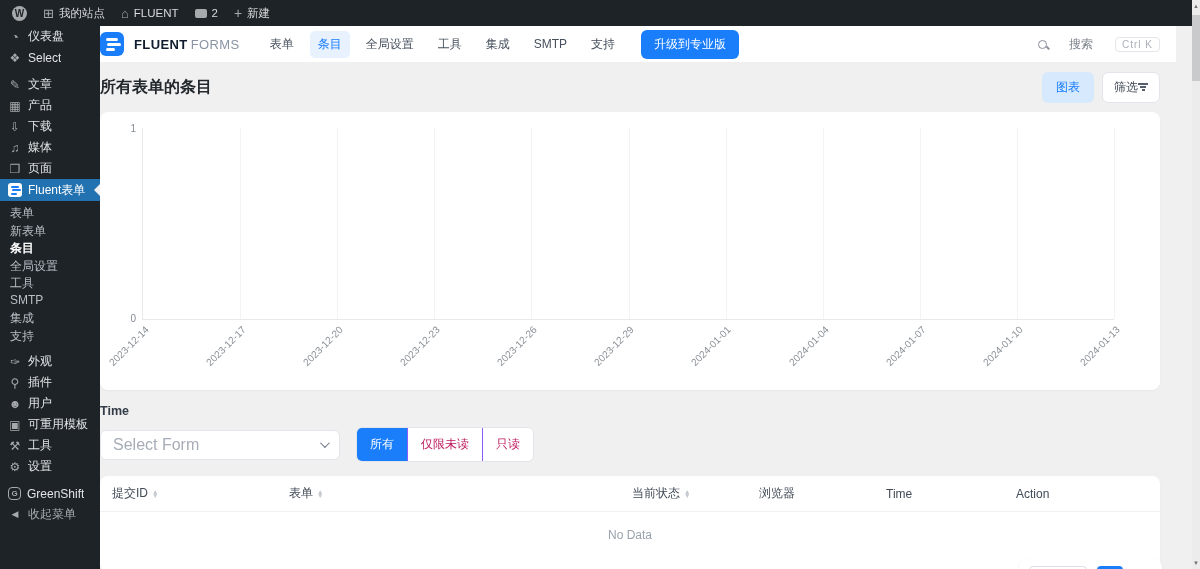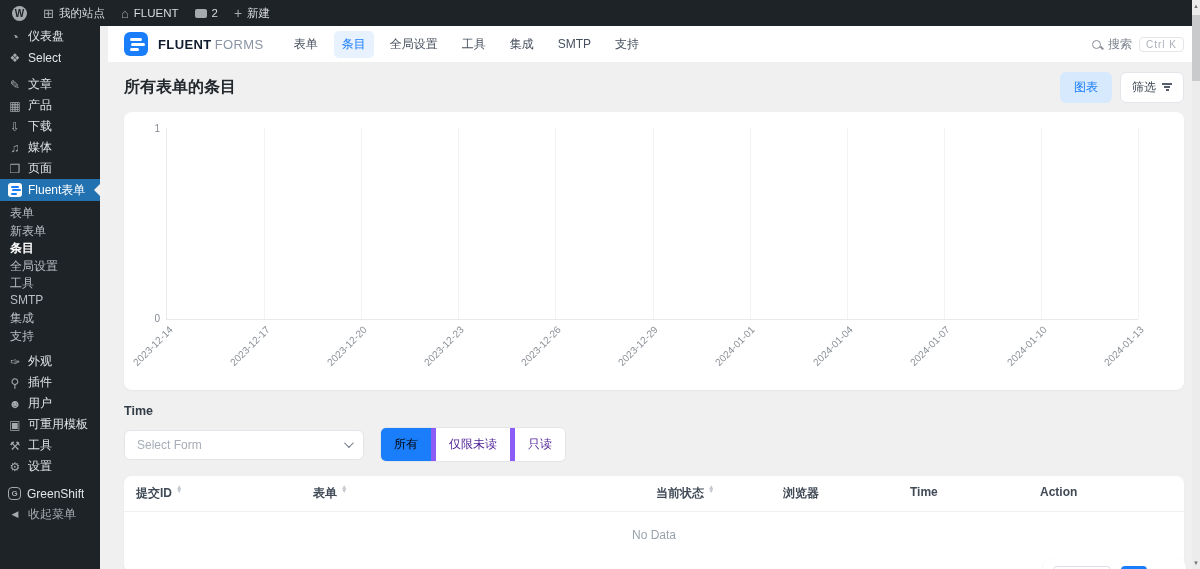--- a/index.html
+++ b/index.html
@@ -56,47 +56,47 @@
   .ff-side i:nth-child(1){ width:8px; }
   .ff-side i:nth-child(2){ width:9px; margin-left:2px;}
   .ff-side i:nth-child(3){ width:6px; margin-right:2px;}
   .sb-sub { padding:2px 0 2px 0; }
   .sb-sub-item { padding:2px 4px 2px 10px; height:17.5px; color:#b9bfc5; cursor:pointer; white-space:nowrap; }
   .sb-sub-item.on { color:#fff; font-weight:bold; }
   .g-ic { width:13px; height:13px; border:1.5px solid #a7aaad; border-radius:4px; font-size:8px; font-weight:bold; display:flex; align-items:center; justify-content:center; color:#a7aaad; }
   .dim { color:#a8adb2; }
 
   
-  .main { position:absolute; left:108px; top:26px; width:1092px; height:443px; background:#f0f0f1; overflow:visible; }
+  .main { position:absolute; left:84px; top:26px; width:1092px; height:443px; background:#f0f0f1; overflow:visible; }
 
   
   .fnav { height:36px; background:#fff; display:flex; align-items:center; padding:0 16px; gap:10px; }
   .ff-mark { width:24px; height:24px; border-radius:6px; background:#1a7efb; display:flex; flex-direction:column; justify-content:center; align-items:center; gap:2px; flex:none; }
   .ff-mark i { display:block; height:3px; border-radius:3px; background:#fff; }
   .ff-mark i:nth-child(1){ width:12px; }
   .ff-mark i:nth-child(2){ width:14px; margin-left:3px;}
   .ff-mark i:nth-child(3){ width:9px; margin-right:4px;}
   .brand { font-size:13px; letter-spacing:.4px; white-space:nowrap; }
   .brand b { color:#111c2e; font-weight:bold; }
   .brand em { font-style:normal; color:#8a94a3; font-weight:normal; margin-left:3px; }
   .tabs { display:flex; align-items:center; gap:8px; margin-left:12px; }
   .tab { font-size:12px; color:#46505e; padding:5px 8px; border-radius:5px; cursor:pointer; white-space:nowrap; }
   .tab.on { color:#1a7efb; background:#e8f1fe; }
   .upgrade { margin-left:8px; background:#1a7efb; color:#fff; border:none; font-size:12px; padding:6px 13px; border-radius:6px; cursor:pointer; white-space:nowrap; font-family:inherit; }
-  .nav-search { margin-left:auto; display:flex; align-items:center; gap:7px; color:#7d848e; font-size:12px; }
+  .nav-search { margin-left:auto; display:flex; align-items:center; gap:22px; color:#7d848e; font-size:12px; }
   .mag { width:9px; height:9px; border:1.5px solid #8a8f98; border-radius:50%; position:relative; display:inline-block; flex:none; }
   .mag::after { content:""; position:absolute; width:4px; height:1.5px; background:#8a8f98; right:-3.5px; bottom:-1px; transform:rotate(45deg); }
   .kbd { border:1px solid #e3e6ea; border-radius:4px; padding:1px 6px; font-size:10px; color:#aab0b9; letter-spacing:1px; }
 
   
   .page-head { height:28px; margin:11px 16px; display:flex; align-items:center; }
   .page-title { font-size:16px; font-weight:bold; color:#23282d; }
   .head-actions { margin-left:auto; display:flex; gap:8px; }
   .btn-chart { background:#d7e9fc; color:#1a7efb; border:none; border-radius:6px; font-size:12px; padding:7px 14px; cursor:pointer; font-family:inherit; }
-  .btn-filter { background:#fff; color:#3c4450; border:1px solid #e2e5ea; border-radius:6px; font-size:12px; padding:6px 11px; cursor:pointer; display:flex; align-items:center; gap:6px; font-family:inherit; }
+  .btn-filter { background:#fff; color:#3c4450; border:1px solid #e2e5ea; border-radius:6px; font-size:12px; padding:6px 11px; cursor:pointer; display:flex; align-items:center; font-family:inherit; }
   .funnel { display:inline-flex; flex-direction:column; align-items:center; gap:1.5px; }
   .funnel i { display:block; height:1.5px; background:#555e6a; }
   .funnel i:nth-child(1){ width:10px; } .funnel i:nth-child(2){ width:6px; } .funnel i:nth-child(3){ width:3px; }
 
   
   .chart-card { position:relative; margin:0 16px; height:278px; background:#fff; border-radius:8px; box-shadow:0 1px 2px rgba(16,24,40,.04); }
   .plot { position:absolute; left:42px; right:46px; top:16px; bottom:70px; border-left:1px solid #e7e9ec; border-bottom:1px solid #e7e9ec; }
   .gl { position:absolute; top:0; bottom:0; width:1px; background:#f2f3f5; }
   .ytick { position:absolute; right:calc(100% + 7px); font-size:10px; color:#848b94; }
   .yt1 { top:-5px; } .yt0 { bottom:-5px; }
@@ -105,34 +105,34 @@
   .annot { position:absolute; left:84px; top:42px; font-size:36px; font-weight:bold; line-height:1.5; letter-spacing:1px; white-space:nowrap; }
 
   
   .form-section { margin:14px 16px 0; }
   .form-label { font-size:12.5px; font-weight:bold; color:#333c47; }
   .filter-row { margin-top:9px; display:flex; align-items:center; }
   .select {
     width:240px; height:30px; background:#fff; border:1px solid #e2e5ea; border-radius:6px;
     display:flex; align-items:center; padding:0 12px; cursor:pointer;
   }
-  .select .ph { color:#a6adb7; font-size:12px; flex:1; }
+  .select .ph { color:#a6adb7; font-size:16px; flex:1; }
   .chev { width:7px; height:7px; border-right:1.5px solid #6b7280; border-bottom:1.5px solid #6b7280; transform:rotate(45deg) translateY(-2px); }
   .btn-group { display:flex; margin-left:16px; border-radius:6px; overflow:hidden; border:1px solid #e2e5ea; }
-  .bg-btn { background:#fff; border:none; border-left:5px solid #8b5cf6; color:#4c1d95; font-size:12px; padding:8px 13px; cursor:pointer; white-space:nowrap; font-family:inherit; }
+  .bg-btn { background:#fff; border:none; border-left:1px solid #8b5cf6; color:#be185d; font-size:12px; padding:8px 13px; cursor:pointer; white-space:nowrap; font-family:inherit; }
   .bg-btn:first-child { border-left:none; }
-  .bg-btn.on { background:#1a7efb; color:#000000; }
+  .bg-btn.on { background:#1a7efb; color:#ffffff; }
   .search-box { margin-left:auto; width:173px; height:30px; background:#fff; border:1px solid #e8eaee; border-radius:6px; display:flex; align-items:center; padding:0 10px; gap:7px; }
   .search-box input { border:none; outline:none; width:100%; font-size:12px; color:#3c4450; font-family:inherit; background:transparent; }
   .search-box input::placeholder { color:#a6adb7; }
 
   
   .table-card { margin:14px 16px 0; background:#fff; border-radius:8px; box-shadow:0 1px 2px rgba(16,24,40,.04); }
   .thead { display:grid; grid-template-columns:177px 343px 127px 127px 130px 1fr; padding:9px 0 9px 12px; border-bottom:1px solid #f0f1f3; }
-  .th { display:flex; align-items:flex-start; gap:4px; font-size:12px; font-weight:bold; color:#404a57; }
+  .th { display:flex; align-items:center; gap:4px; font-size:12px; font-weight:normal; color:#404a57; }
   .sort { display:inline-flex; flex-direction:column; line-height:.55; font-size:6.5px; color:#c3c8cf; cursor:pointer; }
   .tbody-empty { text-align:center; color:#9aa3ad; font-size:12px; padding:16px 0 30px; }
 
   
   .pg-stub { position:absolute; left:935px; top:533px; width:143px; height:40px; background:#fff; border-radius:8px; box-shadow:0 1px 3px rgba(16,24,40,.08); }
   .pg-box { position:absolute; left:10px; top:7px; width:58px; height:24px; border:1px solid #dcdfe6; border-radius:4px; }
   .pg-active { position:absolute; left:78px; top:7px; width:26px; height:24px; background:#1a7efb; border-radius:4px; }
 
   
   .vscroll { position:absolute; right:0; top:0; width:8px; height:569px; background:#ececed; z-index:100; }
@@ -262,20 +262,21 @@
     </span>
     <span class="tabs">
       <span class="tab">表单</span>
       <span class="tab on">条目</span>
       <span class="tab">全局设置</span>
       <span class="tab">工具</span>
       <span class="tab">集成</span>
       <span class="tab">SMTP</span>
       <span class="tab">支持</span>
     </span>
+    <button class="upgrade">升级到专业版</button>
     <span class="nav-search">
       <span class="mag"></span>
       <span>搜索</span>
       <span class="kbd">Ctrl K</span>
     </span>
   </nav>
 
   <div class="page-head">
     <span class="page-title">所有表单的条目</span>
     <span class="head-actions">

